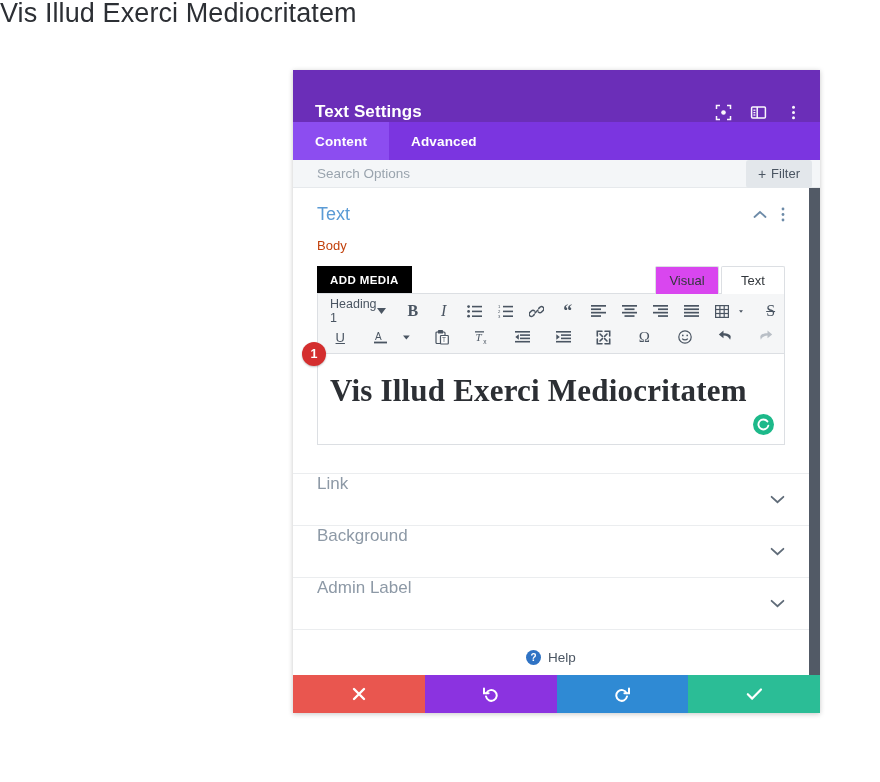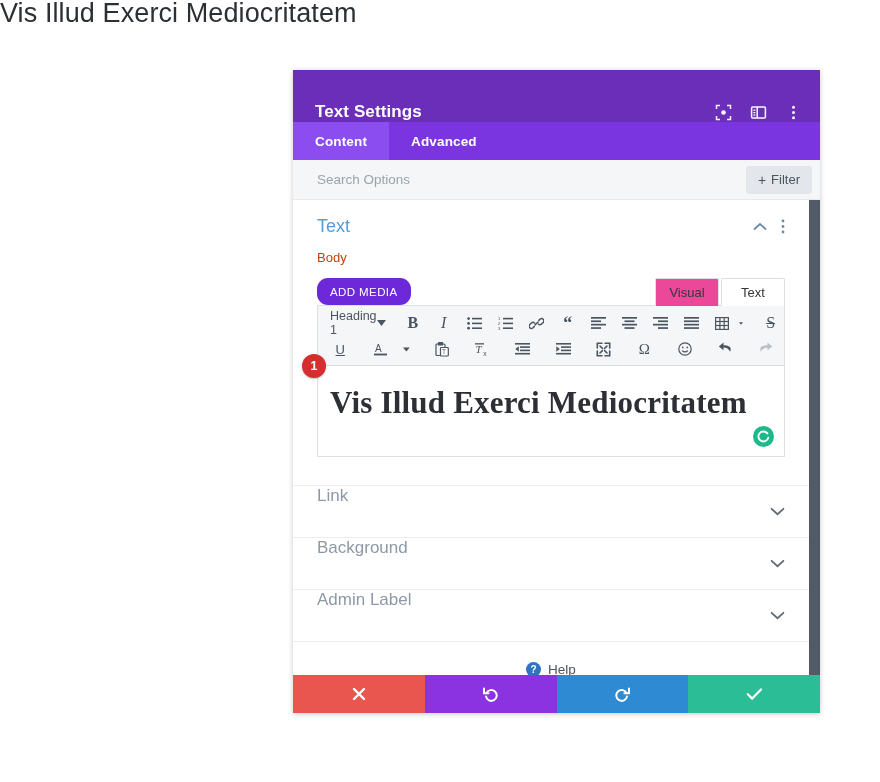--- a/index.html
+++ b/index.html
@@ -77,21 +77,21 @@
     font-size: 13.5px;
     font-weight: bold;
     letter-spacing: 0.15px;
     cursor: pointer;
     min-width: 90px;
   }
   .tab.active { background: #8c4df0; }
 
   
   .search-row {
-    height: 40px;
+    height: 28px;
     background: #f4f6f8;
     border-bottom: 1px solid #e6e9ec;
     display: flex;
     align-items: center;
     padding: 0 8px 0 24px;
     flex: none;
   }
   .search-input {
     flex: 1;
     border: none;
@@ -153,45 +153,45 @@
   }
 
   
   .editor-wrap { position: relative; }
   .media-row {
     display: flex; align-items: flex-end;
     position: relative;
     height: 32px;
   }
   .add-media-btn {
-    background: #6d28d9;
+    background: #000000;
     color: #ffffff;
     border: none;
     font-family: "Liberation Sans", sans-serif;
     font-size: 11.5px;
-    font-weight: normal;
+    font-weight: bold;
     letter-spacing: 0.4px;
     padding: 0 13px;
     height: 27px;
-    border-radius: 11px;
+    border-radius: 0;
     cursor: pointer;
   }
   .vt-tabs {
     position: absolute;
     right: 0; bottom: -1px;
     display: flex;
   }
   .vt-tab {
     width: 64px; height: 28px;
     display: flex; align-items: center; justify-content: center;
     font-size: 13px;
     color: #32373c;
     border: 1px solid #dcdfe3;
     border-bottom: none;
-    background: #ec4899;
+    background: #d946ef;
     cursor: pointer;
     border-top-left-radius: 2px;
     border-top-right-radius: 2px;
   }
   .vt-tab + .vt-tab { margin-left: 2px; }
   .vt-tab.active { background: #ffffff; border-color: #dcdfe3; }
 
   
   .wp-toolbar {
     border: 1px solid #dcdfe3;

